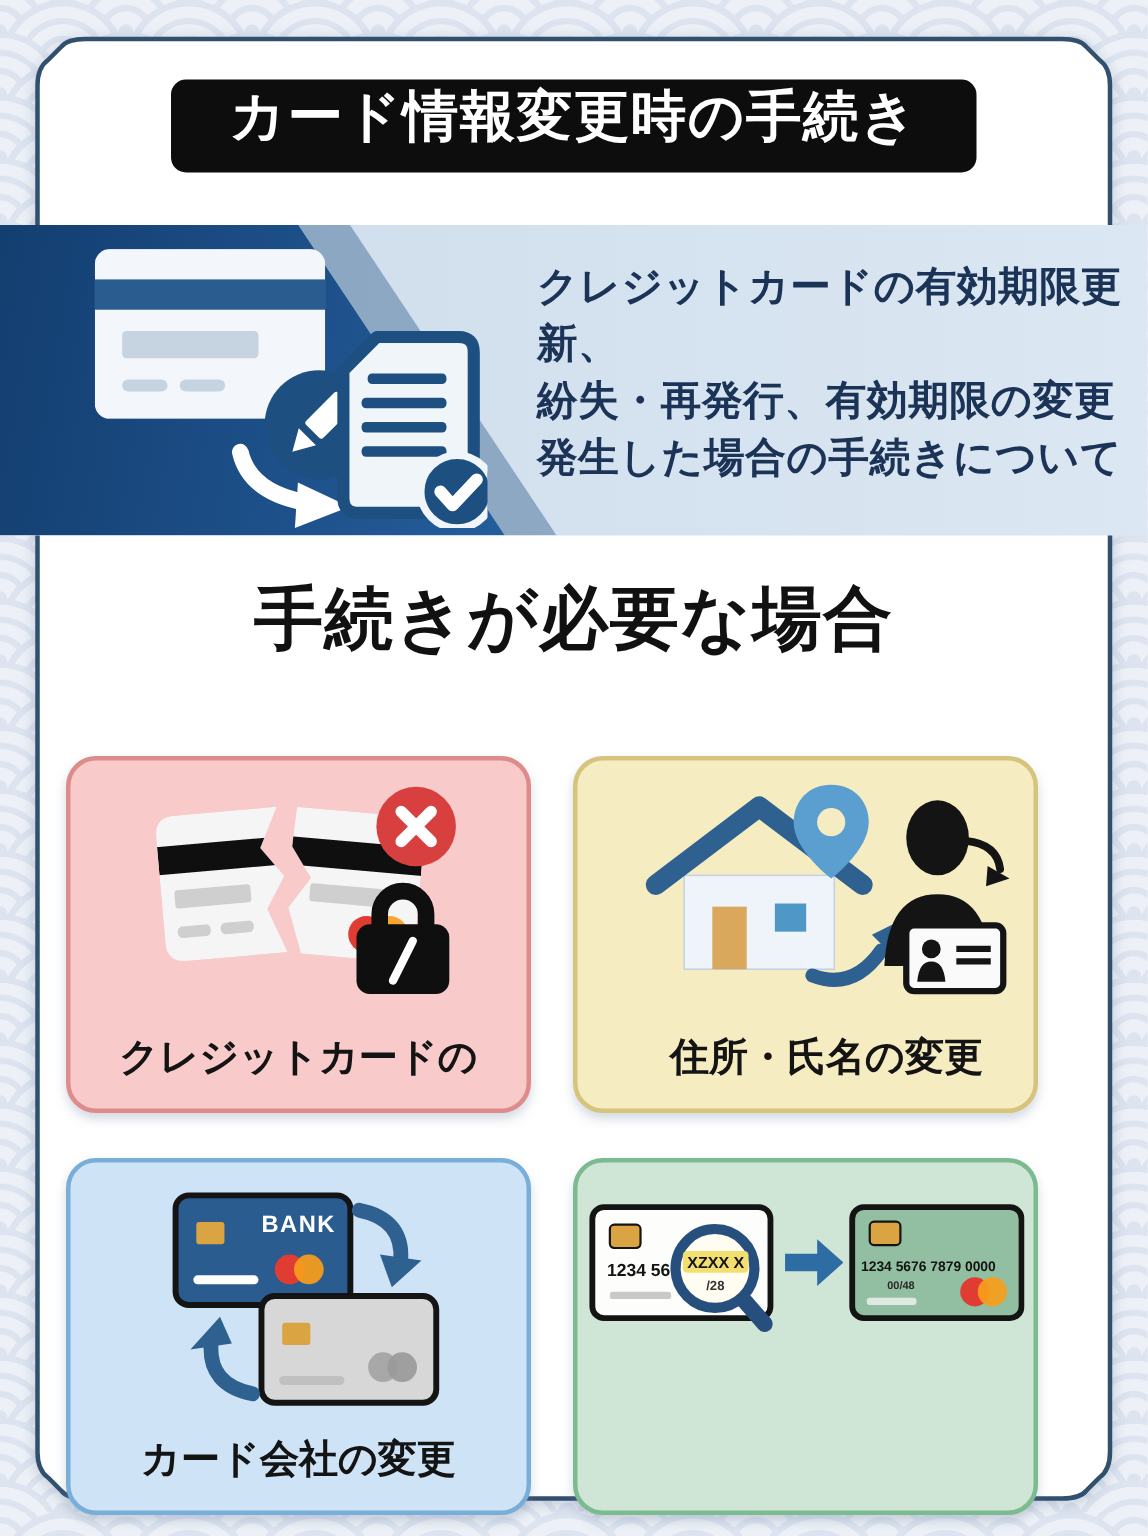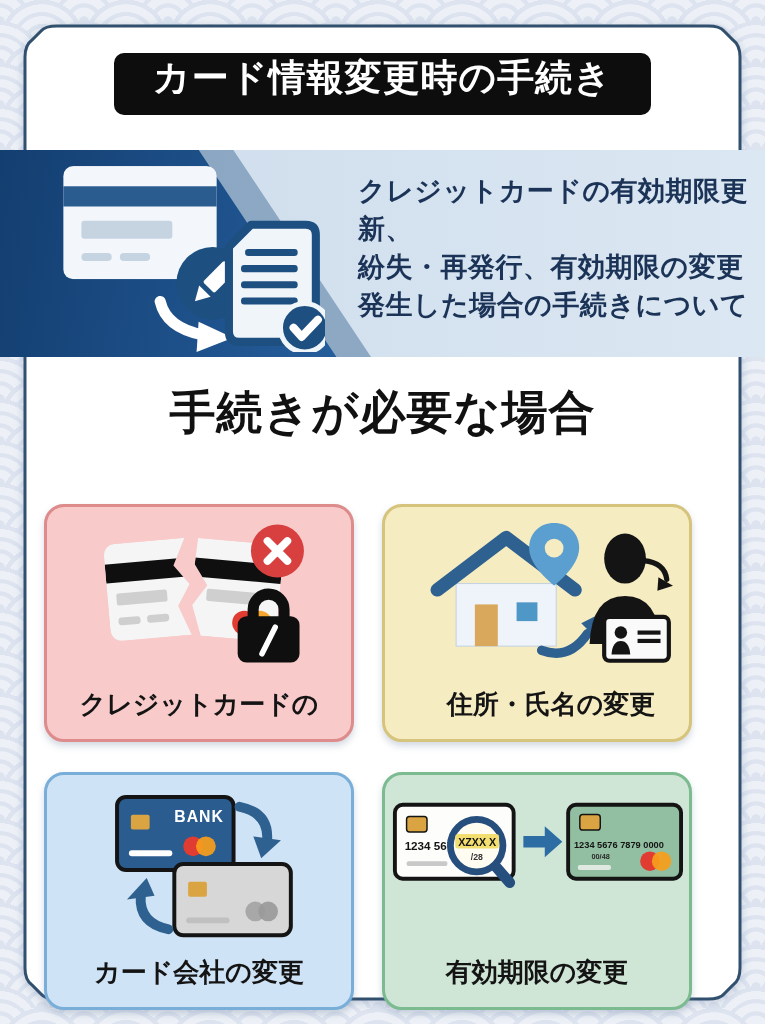--- a/index.html
+++ b/index.html
@@ -270,18 +270,17 @@
             <rect x="194" y="26" width="21" height="16" rx="3" fill="#d9a441" stroke="#141414" stroke-width="1.5"></rect>
             <text class="svg-txt" x="188" y="60" font-size="9.5" fill="#141414">1234 5676 7879 0000</text>
             <text class="svg-txt" x="206" y="72" font-size="7.5" fill="#2a2a2a">00/48</text>
             <rect x="192" y="78" width="34" height="5" rx="2" fill="#dfe9e2"></rect>
             <circle cx="266" cy="74" r="10" fill="#e03c31"></circle>
             <circle cx="278" cy="74" r="10" fill="#f79e1b" opacity="0.92"></circle>
           </g>
         </svg>
       </div>
       <div class="card-label">
-        <div>有効期限の変更</div>
       </div>
     </div>
 
   </div>
 </div>
 
 </body></html>

